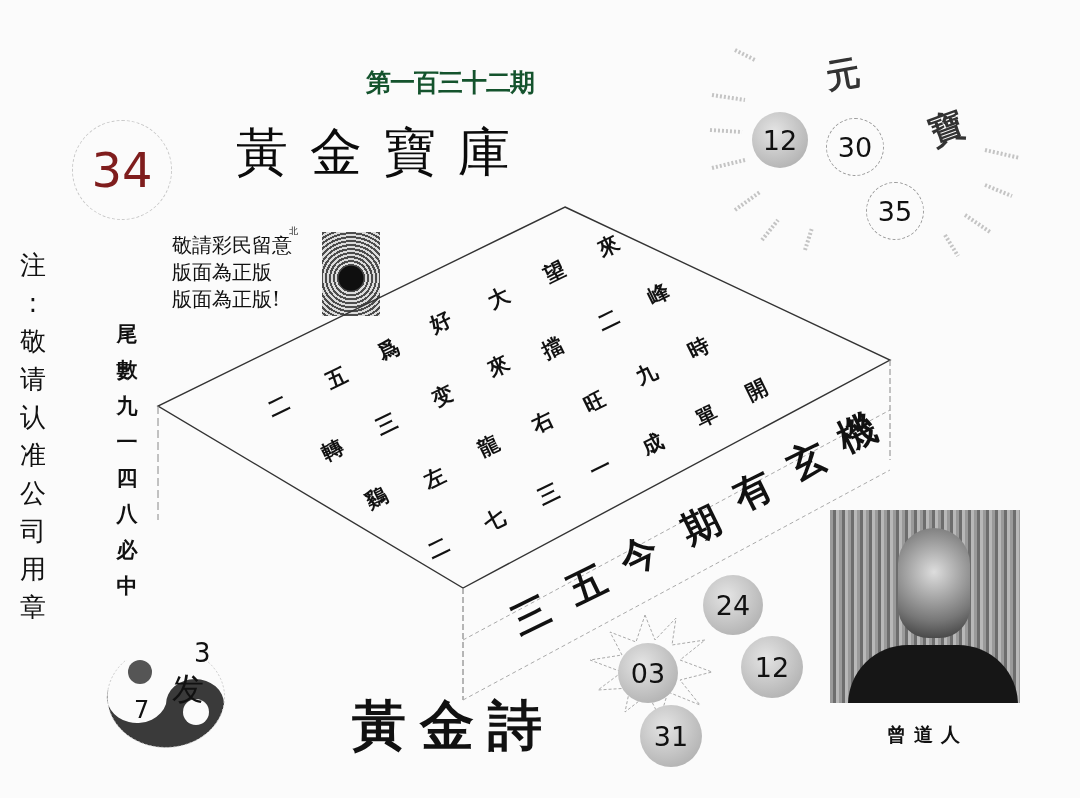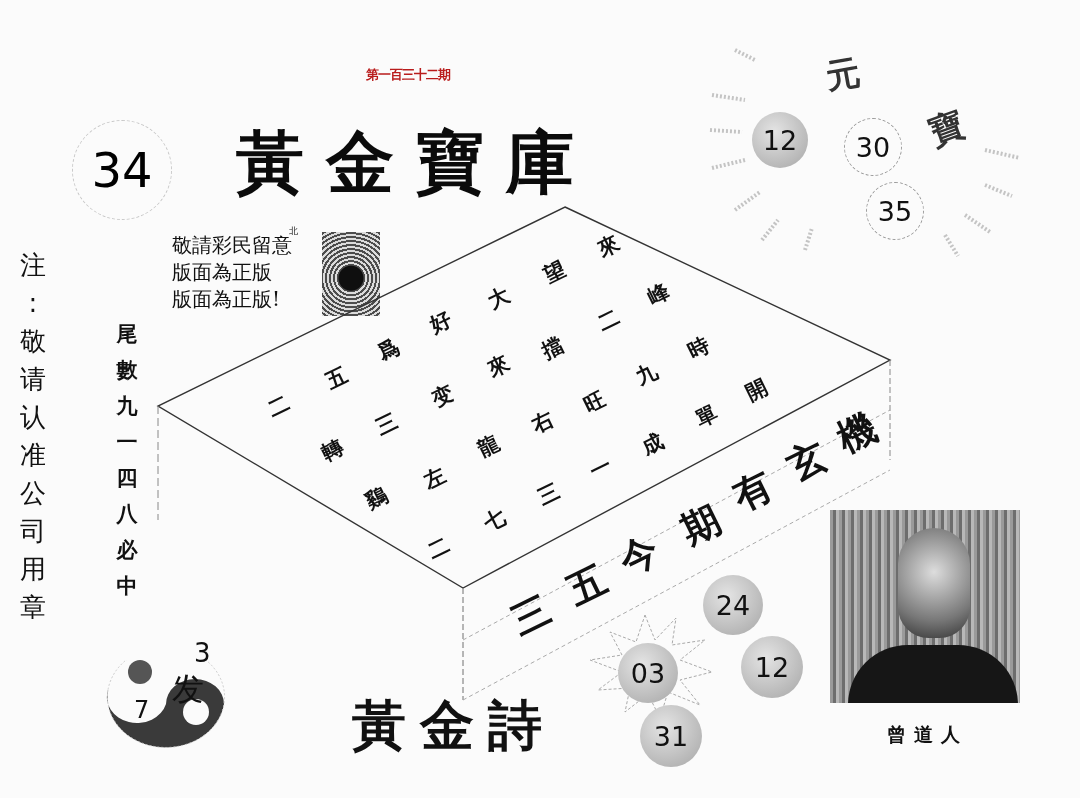--- a/index.html
+++ b/index.html
@@ -4,29 +4,29 @@
   <style>
     html, body { margin:0; padding:0; }
     body {
       width:1080px; height:798px; position:relative; overflow:hidden;
       background:#fbfbfb;
       font-family:"DejaVu Serif", serif; color:#111;
     }
     .abs { position:absolute; }
     .issue {
       left:366px; top:66px; font-family:"DejaVu Sans", sans-serif;
-      font-size:13px; letter-spacing:-1px; color:#b91c1c; font-weight:bold;
+      font-size:25px; letter-spacing:-1px; color:#14532d; font-weight:bold;
     }
     .badge34 {
       left:72px; top:120px; width:98px; height:98px; border-radius:50%;
       border:1px dashed #c9c9c9; display:flex; align-items:center; justify-content:center;
-      font-family:"DejaVu Sans", sans-serif; font-size:48px; color:#000000;
+      font-family:"DejaVu Sans", sans-serif; font-size:48px; color:#7f1d1d;
     }
     .title {
-      left:236px; top:118px; font-size:68px; font-weight:bold; letter-spacing:22px; color:#0b0b0b;
+      left:236px; top:118px; font-size:52px; font-weight:normal; letter-spacing:22px; color:#0b0b0b;
     }
     .notice {
       left:172px; top:232px; font-size:20px; line-height:27px; color:#111;
     }
     .notice .tiny { position:absolute; left:117px; top:-14px; font-size:9px; }
     .stamp {
       left:322px; top:232px; width:58px; height:84px;
       background:
         radial-gradient(circle at 50% 55%, #222 0 12px, transparent 13px),
         repeating-radial-gradient(circle at 50% 55%, #555 0 2px, #ccc 2px 4px),
@@ -180,21 +180,21 @@
     <span class="slogan-char" style="left: 788px; top: 436px;">玄</span>
     <span class="slogan-char" style="left: 838px; top: 408px;">機</span>
   </div>
 
 <span class="corner-char" style="left:826px;top:52px;transform:rotate(-10deg)">元</span>
 <span class="corner-char" style="left:930px;top:106px;transform:rotate(-20deg)">寶</span>
 
 <div class="ball shaded" style="left:752px;top:112px">
     <span>12</span>
   </div>
-<div class="ball outline" style="left:844px;top:118px">
+<div class="ball outline" style="left:826px;top:118px">
     <span>30</span>
   </div>
 <div class="ball outline" style="left:866px;top:182px">
     <span>35</span>
   </div>
 
 <div class="ball shaded" style="left:703px;top:575px;width:60px;height:60px">
     <span>24</span>
   </div>
 <div class="ball shaded" style="left:618px;top:643px;width:60px;height:60px">

